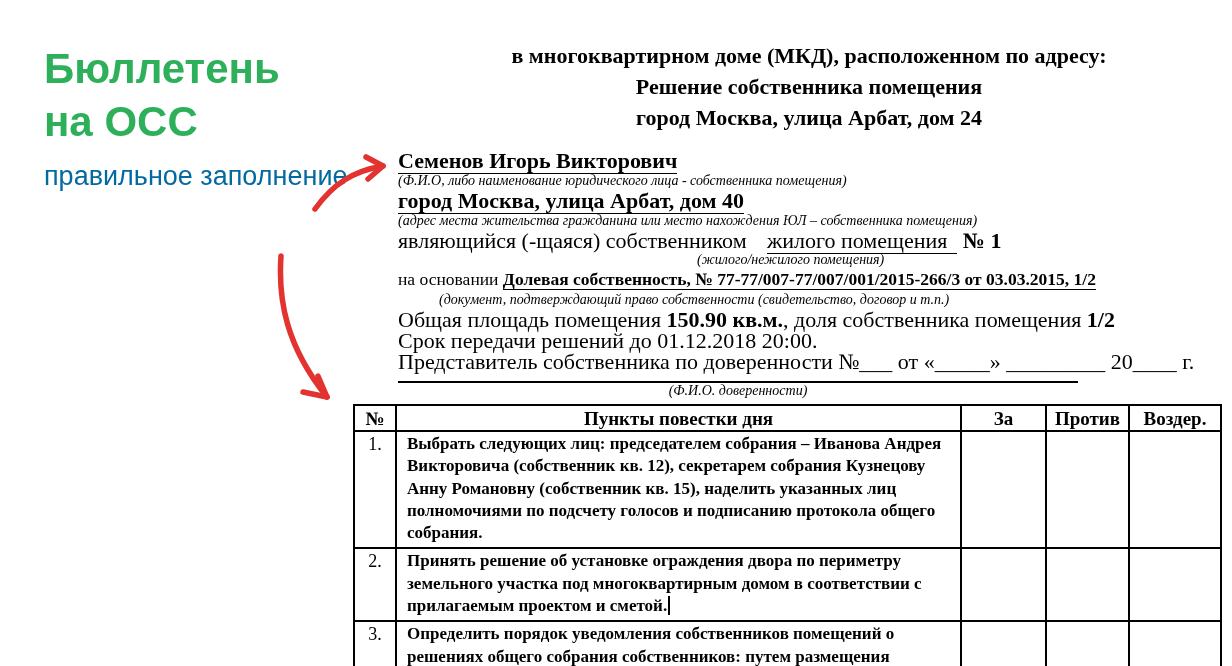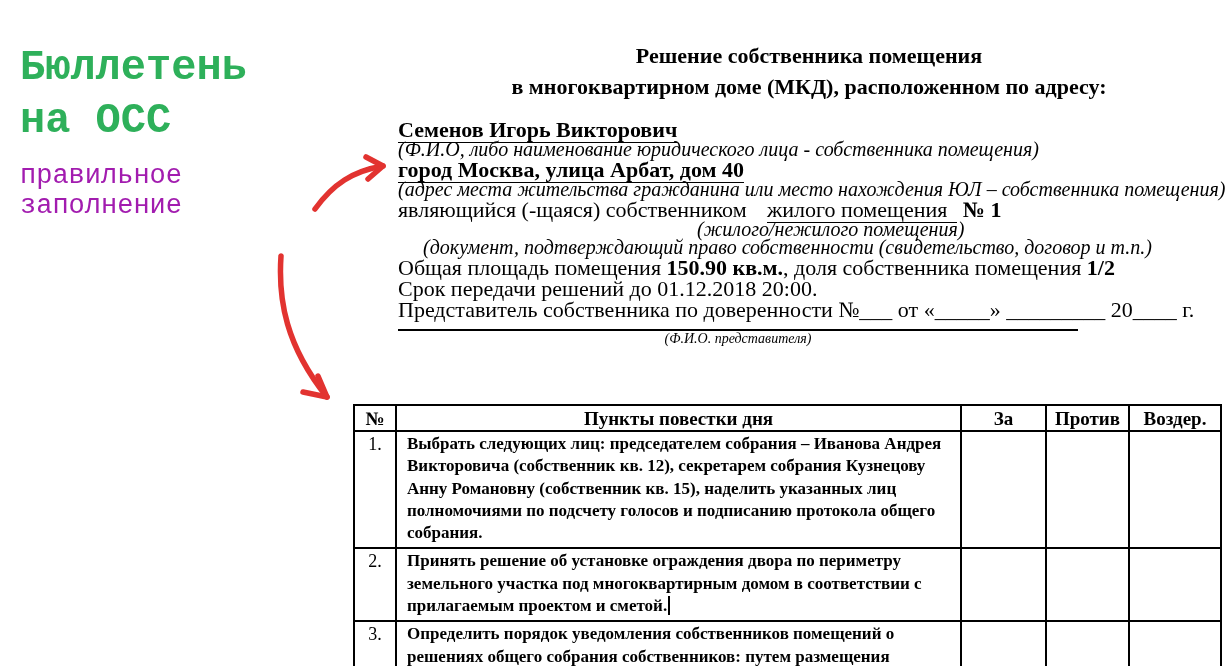--- a/index.html
+++ b/index.html
@@ -1,36 +1,36 @@
 <!DOCTYPE html>
 <html><head>
 <meta charset="utf-8">
 <style>
   html,body{margin:0;padding:0;background:#ffffff;}
   body{width:1232px;height:666px;overflow:hidden;position:relative;
        font-family:"Liberation Serif",serif;color:#000;}
 
   
-  .leftpanel{position:absolute;left:20px;top:42px;width:340px;
-             font-family:Liberation Mono, monospace;}
+  .leftpanel{position:absolute;left:44px;top:42px;width:340px;
+             font-family:Liberation Sans, sans-serif;}
   .title-line{font-size:42px;font-weight:bold;line-height:53px;color:#2eb05a;}
-  .subtitle{margin-top:13px;font-size:27px;color:#a21caf;}
+  .subtitle{margin-top:13px;font-size:27px;color:#0369a1;}
 
   
   .arrows{position:absolute;left:255px;top:140px;width:160px;height:280px;}
 
   
   .doc{position:absolute;left:398px;top:0;width:822px;}
   .doc-title{padding-top:40px;text-align:center;font-weight:bold;
              font-size:22px;line-height:31px;}
   .l{font-size:22px;line-height:21px;white-space:nowrap;}
   .l-first{margin-top:17px;}
-  .cap{font-style:italic;font-size:20px;line-height:19px;white-space:nowrap;}
+  .cap{font-style:italic;font-size:14px;line-height:19px;white-space:nowrap;}
   .cap-premise{line-height:18px;margin-left:299px;}
-  .cap-basis{margin-left:25px;}
+  .cap-basis{margin-left:41px;}
   .l-basis{font-size:17.5px;}
   .un{border-bottom:1.5px solid #000;}
   .un-pad{border-bottom:1.5px solid #000;padding-right:10px;margin-left:15px;}
   .hrline{width:680px;height:0;border-top:2px solid #000;margin-top:9px;}
   .cap-rep{width:680px;text-align:center;font-style:italic;font-size:14px;
            line-height:16px;}
 
   
   .votetable{position:absolute;left:353px;top:404px;border-collapse:collapse;
              table-layout:fixed;}
@@ -56,43 +56,45 @@
   <g fill="none" stroke="#e23330" stroke-width="5.5" stroke-linecap="round">
     <path d="M60 69 C78 44 98 31 128 26"></path>
     <path d="M128 26 L111 17 M128 26 L113 39"></path>
     <path d="M26 116 C23 160 31 206 72 257"></path>
     <path d="M72 257 L63 236 M72 257 L48 252"></path>
   </g>
 </svg>
 
 <div class="doc">
   <div class="doc-title">
+    <div>в многоквартирном доме (МКД), расположенном по адресу:</div>
     <div>Решение собственника помещения</div>
-    <div>в многоквартирном доме (МКД), расположенном по адресу:</div>
+    <div>город Москва, улица Арбат, дом 24</div>
   </div>
 
   <div class="l l-first"><b class="un">Семенов Игорь Викторович</b></div>
   <div class="cap">(Ф.И.О, либо наименование юридического лица - собственника помещения)</div>
 
   <div class="l"><b class="un">город Москва, улица Арбат, дом 40</b></div>
   <div class="cap">(адрес места жительства гражданина или место нахождения ЮЛ – собственника помещения)</div>
 
   <div class="l"><span>являющийся (-щаяся) собственником</span> <span class="un-pad">жилого помещения</span> <b>№ 1</b></div>
   <div class="cap cap-premise">(жилого/нежилого помещения)</div>
 
+  <div class="l l-basis"><span>на основании</span> <b class="un">Долевая собственность, № 77-77/007-77/007/001/2015-266/3 от 03.03.2015, 1/2</b></div>
   <div class="cap cap-basis">(документ, подтверждающий право собственности (свидетельство, договор и т.п.)</div>
 
   <div class="l"><span>Общая площадь помещения</span> <b>150.90 кв.м.</b><span>, доля собственника помещения</span> <b>1/2</b></div>
 
   <div class="l">Срок передачи решений до 01.12.2018 20:00.</div>
 
   <div class="l">Представитель собственника по доверенности №___ от «_____» _________ 20____ г.</div>
 
   <div class="hrline"></div>
-  <div class="cap-rep">(Ф.И.О. представителя)</div>
+  <div class="cap-rep">(Ф.И.О. доверенности)</div>
 </div>
 
 <table class="votetable">
   <colgroup>
     <col style="width:42px">
       <col style="width:565px">
       <col style="width:85px">
     <col style="width:83px">
       <col style="width:92px">
   </colgroup>

